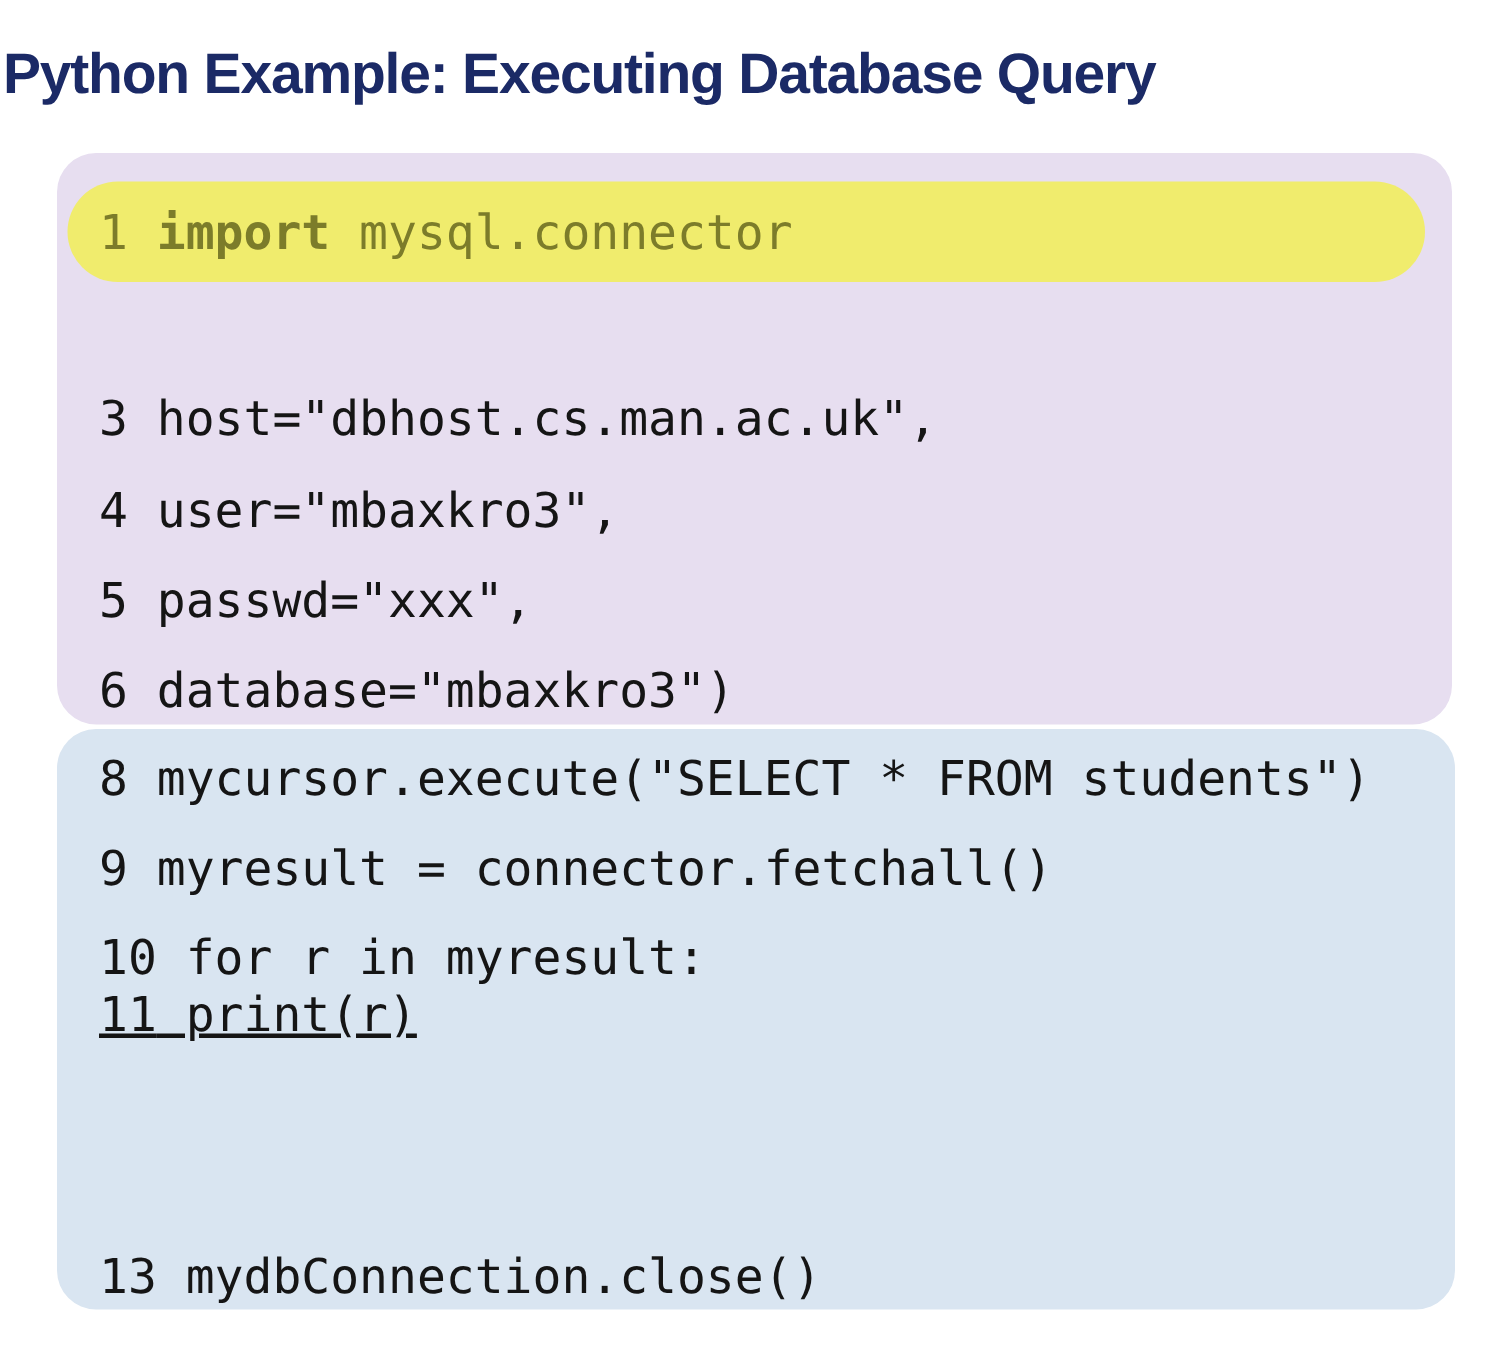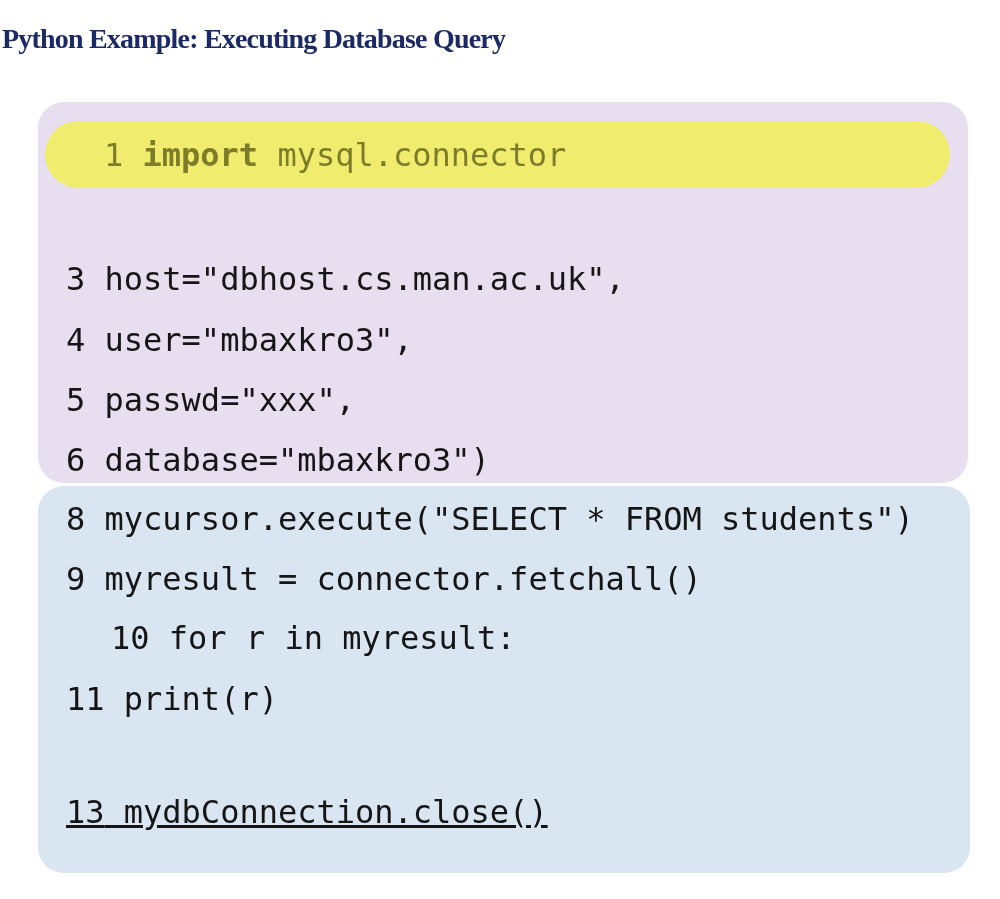--- a/index.html
+++ b/index.html
@@ -12,23 +12,23 @@
     width: 1000px;
     height: 899px;
     background: #ffffff;
     overflow: hidden;
     font-family: "Liberation Sans", sans-serif;
   }
   .page-title {
     position: absolute;
     left: 2px;
     top: 4px;
-    font-family: Liberation Serif, serif;
+    font-family: Liberation Sans, sans-serif;
     font-weight: bold;
-    font-size: 28px;
+    font-size: 38px;
     letter-spacing: -0.8px;
     color: #1b2a66;
     white-space: pre;
   }
   .code-block {
     position: absolute;
     left: 38px;
   }
   .block-connection {
     top: 102px;
@@ -63,32 +63,32 @@
     color: #151515;
     white-space: pre;
   }
   .code-line.olive {
     color: #7c7c2a;
   }
   .code-line .kw {
     font-weight: bold;
   }
   
-  .l1  { top: 137px; margin-left: 38px; }
+  .l1  { top: 137px; }
   .l2  { top: 200px; }
   .l3  { top: 261px; }
   .l4  { top: 322px; }
   .l5  { top: 382px; }
   .l6  { top: 442px; }
   .l8  { top: 501px; }
   .l9  { top: 561px; }
-  .l10 { top: 620px; margin-left: 45px; }
-  .l11 { top: 681px; }
+  .l10 { top: 620px; }
+  .l11 { top: 658px; text-decoration: underline; }
   .l12 { top: 742px; }
-  .l13 { top: 794px; text-decoration: underline; }
+  .l13 { top: 833px; }
 </style>
 </head>
 <body>
 
 <div class="canvas">
 
   <h1 class="page-title">Python Example: Executing Database Query</h1>
 
   <div class="code-block block-connection"></div>
 

